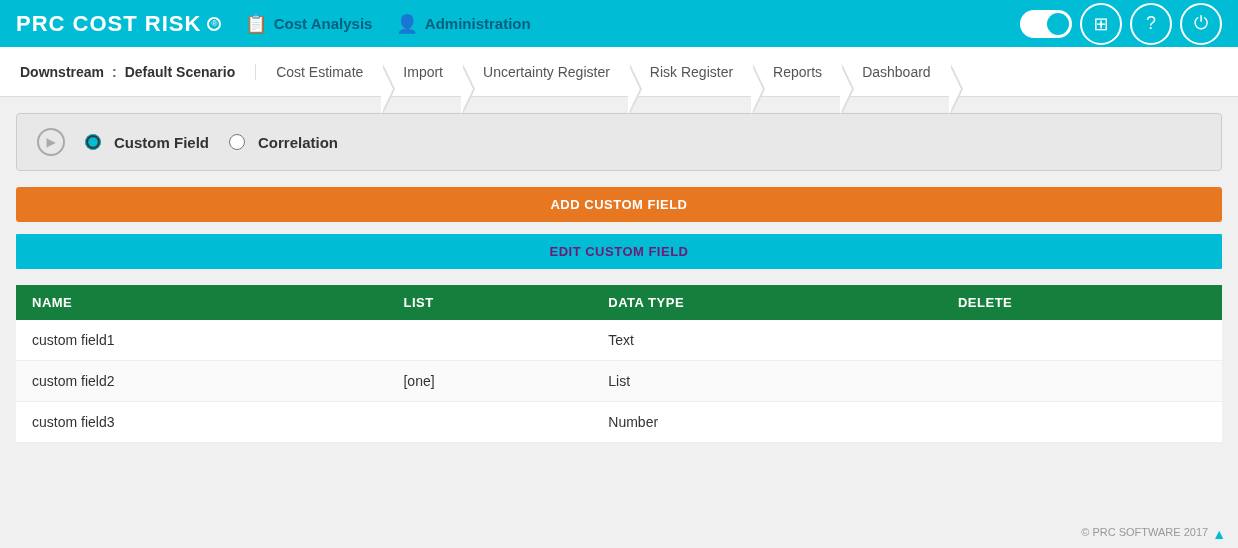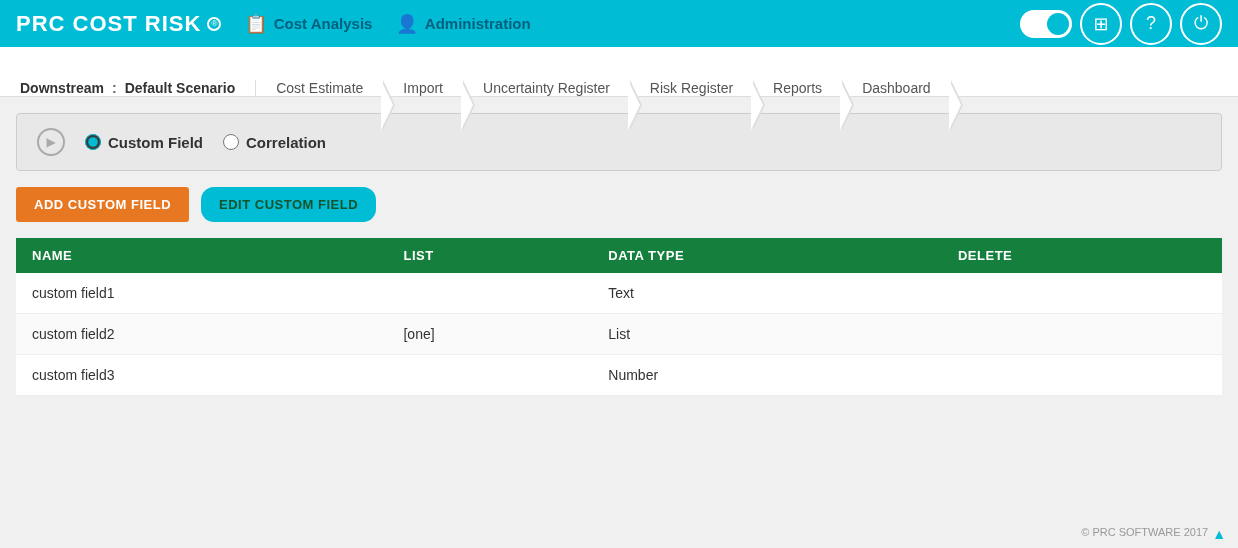--- a/index.html
+++ b/index.html
@@ -85,21 +85,21 @@
       position: absolute;
       right: 3px;
       top: 3px;
     }
 
     
     .tabbar {
       background: white;
       height: 50px;
       display: flex;
-      align-items: flex-end;
+      align-items: center;
       border-bottom: 1px solid #ddd;
     }
     .tab-breadcrumb {
       display: flex;
       align-items: center;
       padding: 0 20px;
       font-weight: bold;
       font-size: 14px;
       color: #333;
       border-right: 1px solid #ddd;
@@ -177,57 +177,58 @@
       display: flex;
       align-items: center;
       justify-content: center;
       color: #aaa;
       font-size: 12px;
       cursor: pointer;
     }
     .radio-label {
       display: flex;
       align-items: center;
-      gap: 7px;
+      gap: 13px;
       font-size: 15px;
       font-weight: bold;
       color: #333;
       cursor: pointer;
     }
     .radio-input {
       width: 16px; height: 16px;
       accent-color: #00bcd4;
       cursor: pointer;
     }
 
     
     .btn-row {
       display: flex;
       gap: 12px;
       margin-bottom: 16px;
+      flex-direction: column;
     }
     .btn-primary {
       background: #e87722;
       color: white;
       border: none;
       padding: 10px 18px;
       font-size: 13px;
       font-weight: bold;
       border-radius: 3px;
       cursor: pointer;
       letter-spacing: 0.5px;
     }
     .btn-secondary {
       background: #00bcd4;
-      color: #14532d;
+      color: #701a75;
       border: none;
       padding: 10px 18px;
       font-size: 13px;
       font-weight: bold;
-      border-radius: 13px;
+      border-radius: 1px;
       cursor: pointer;
       letter-spacing: 0.5px;
     }
 
     
     .data-table {
       width: 100%;
       border-collapse: collapse;
       background: white;
     }

